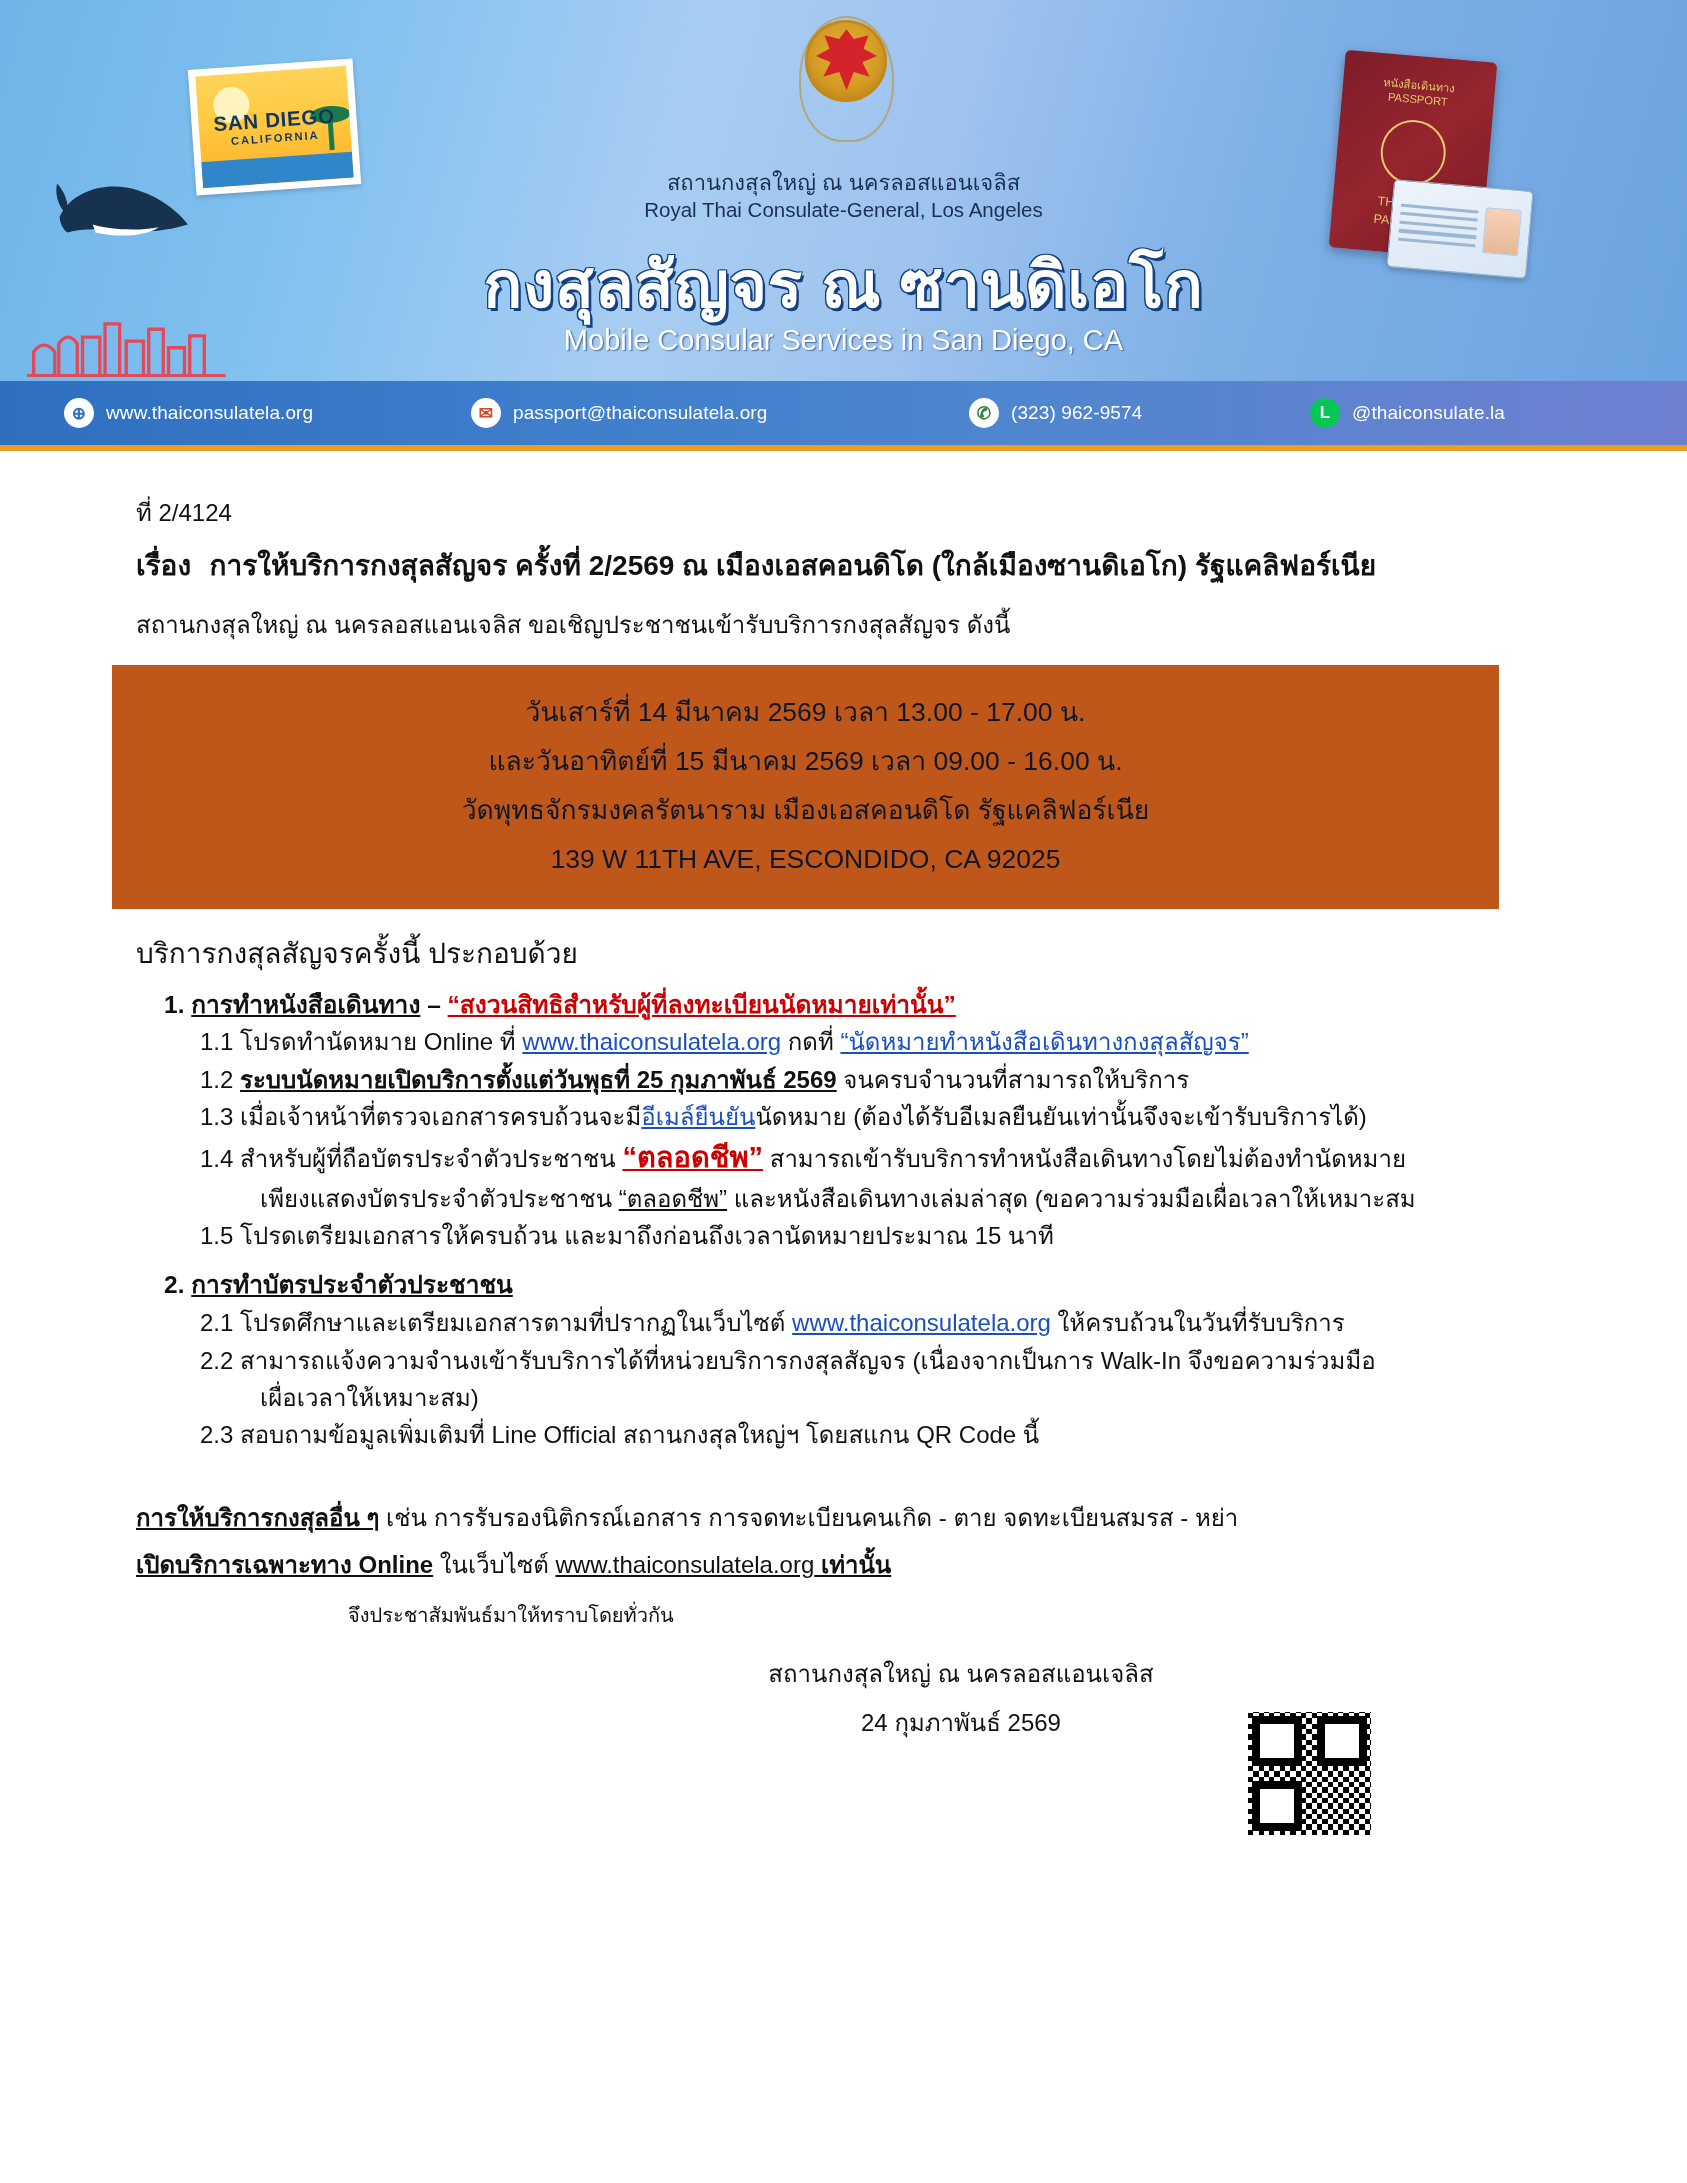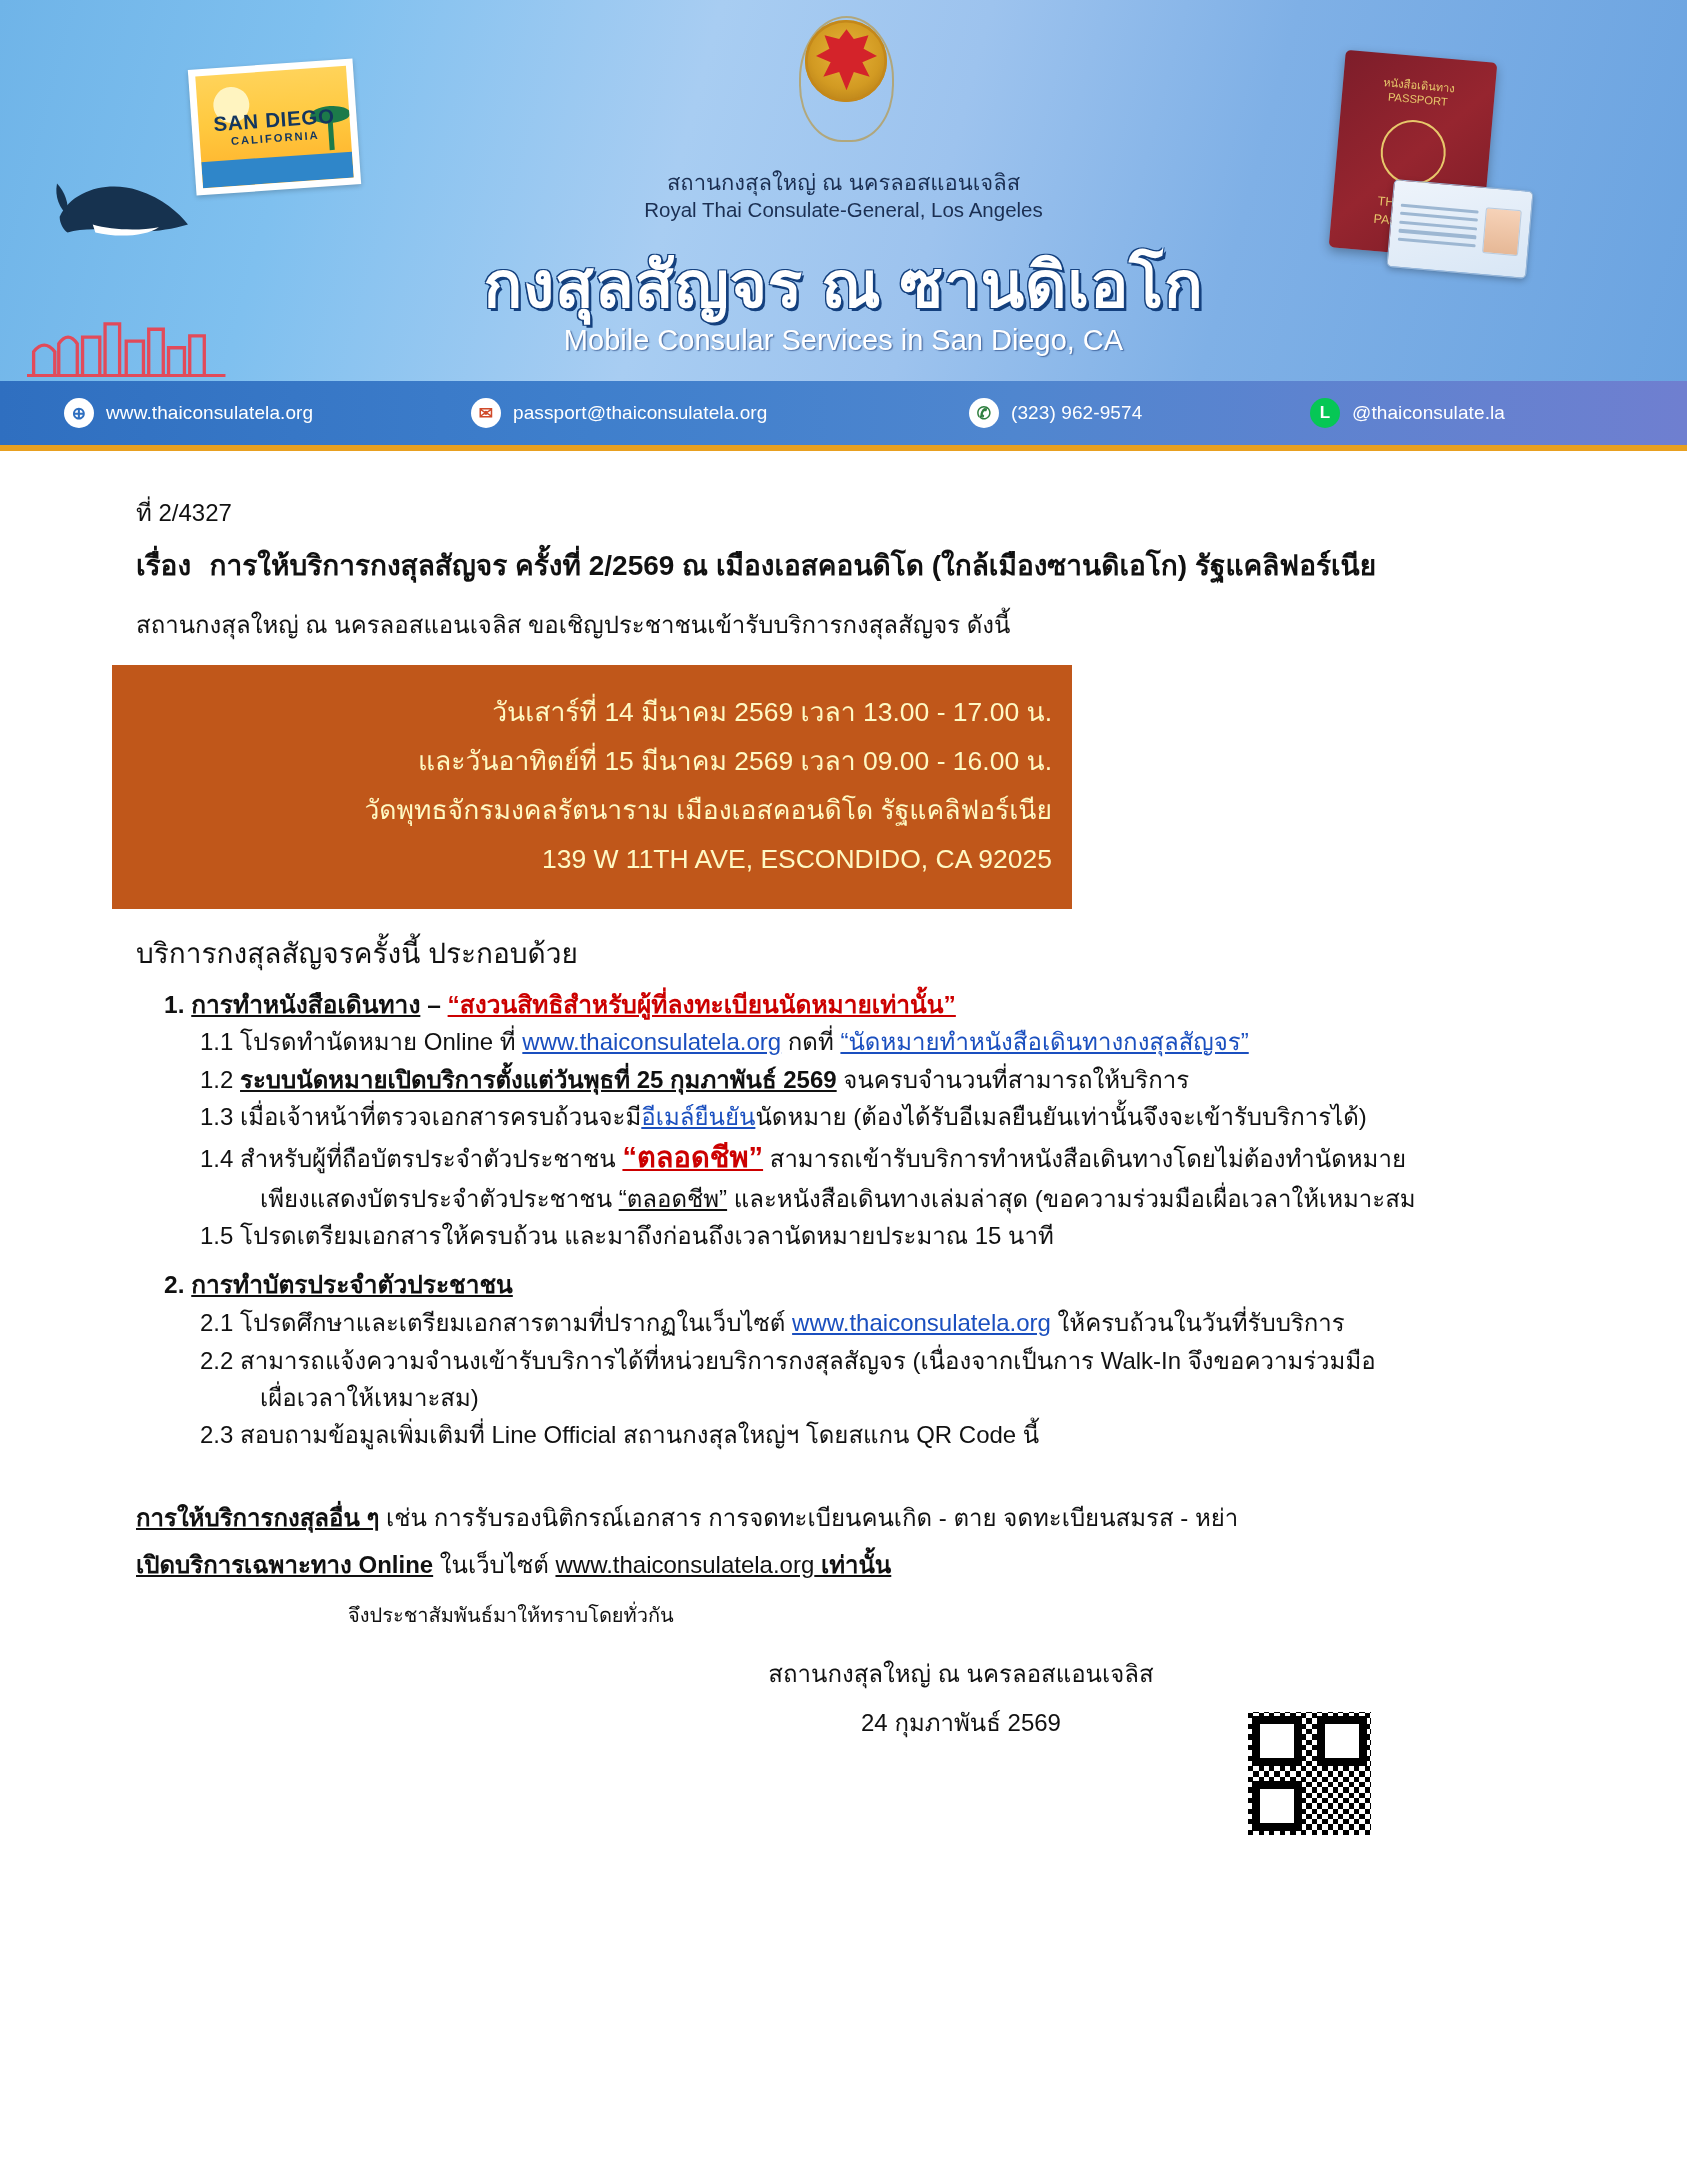--- a/index.html
+++ b/index.html
@@ -244,24 +244,24 @@
     font-size: 28px;
     font-weight: bold;
     margin: 6.6px 0 18.5px 0;
   }
   .subject .lbl { margin-right: 18.5px; }
 
   .invite { font-size: 24px; margin-bottom: 22.5px; }
 
   .event-box {
     margin: 6.6px 0 22.5px 112px;
-    width: 960px;
+    width: 1387px;
     background: #c0571a;
-    color: #fef9c3;
-    text-align: right;
+    color: #0f172a;
+    text-align: center;
     padding: 22.5px 20px 25px 20px;
     box-sizing: border-box;
   }
   .event-box div {
     font-size: 26.5px;
     line-height: 1.85;
   }
 
   .services-lead { font-size: 28px; margin: 12px 0 10.6px 0; }
   .num { display: inline-block; }
@@ -402,21 +402,21 @@
     <div class="contact c4">
       <span class="glyph line">L</span>
       <span>@thaiconsulate.la</span>
     </div>
   </div>
 </div>
 
 <div class="doc">
   <div class="pad">
 
-    <div class="ref-no">ที่ 2/4327</div>
+    <div class="ref-no">ที่ 2/4124</div>
 
     <div class="subject">
       <span class="lbl">เรื่อง</span><span>การให้บริการกงสุลสัญจร ครั้งที่ 2/2569 ณ เมืองเอสคอนดิโด (ใกล้เมืองซานดิเอโก) รัฐแคลิฟอร์เนีย</span>
     </div>
 
     <div class="invite">สถานกงสุลใหญ่ ณ นครลอสแอนเจลิส ขอเชิญประชาชนเข้ารับบริการกงสุลสัญจร ดังนี้</div>
   </div>
 
   <div class="event-box">
     <div>วันเสาร์ที่ 14 มีนาคม 2569 เวลา 13.00 - 17.00 น.</div>

